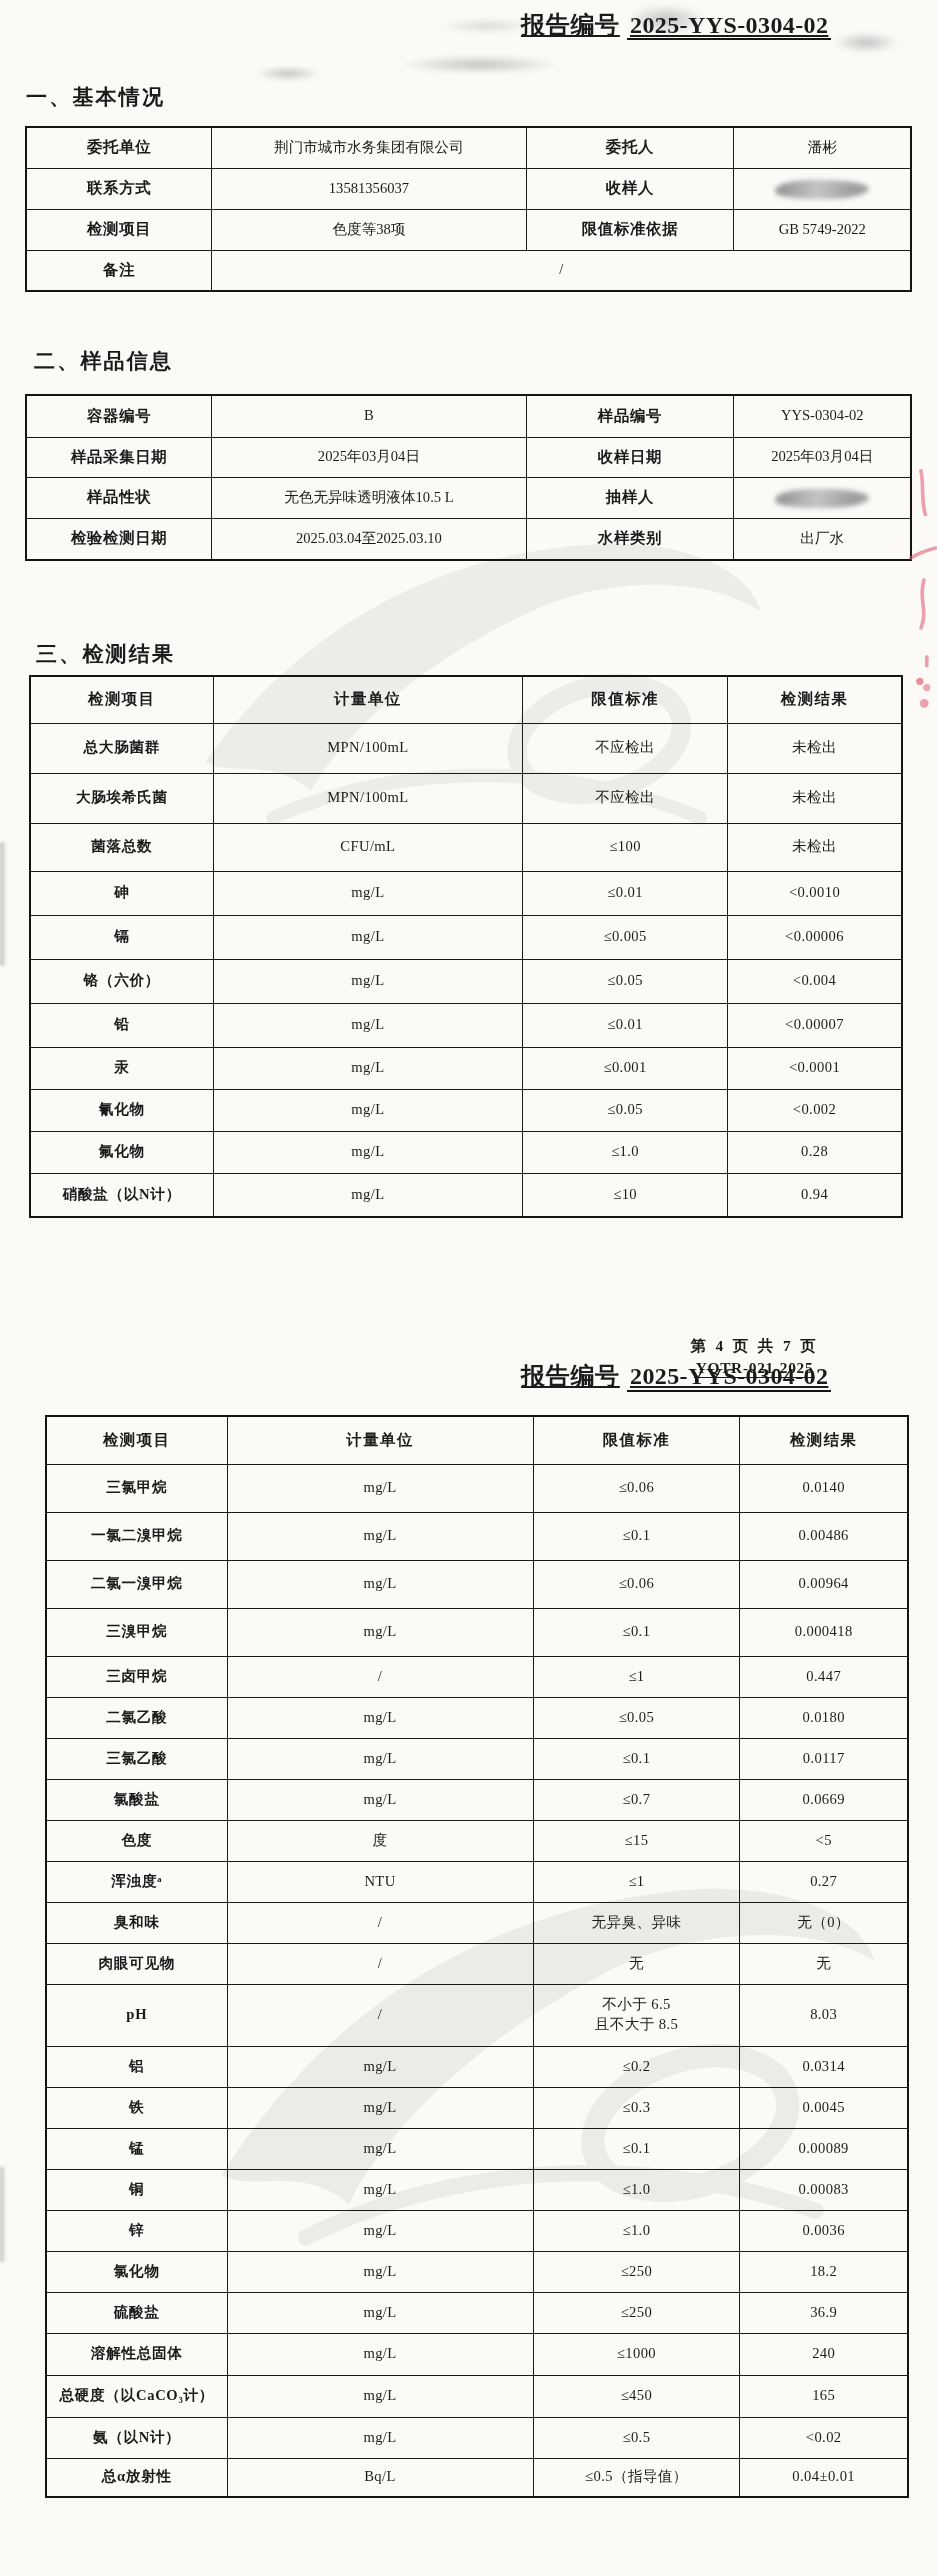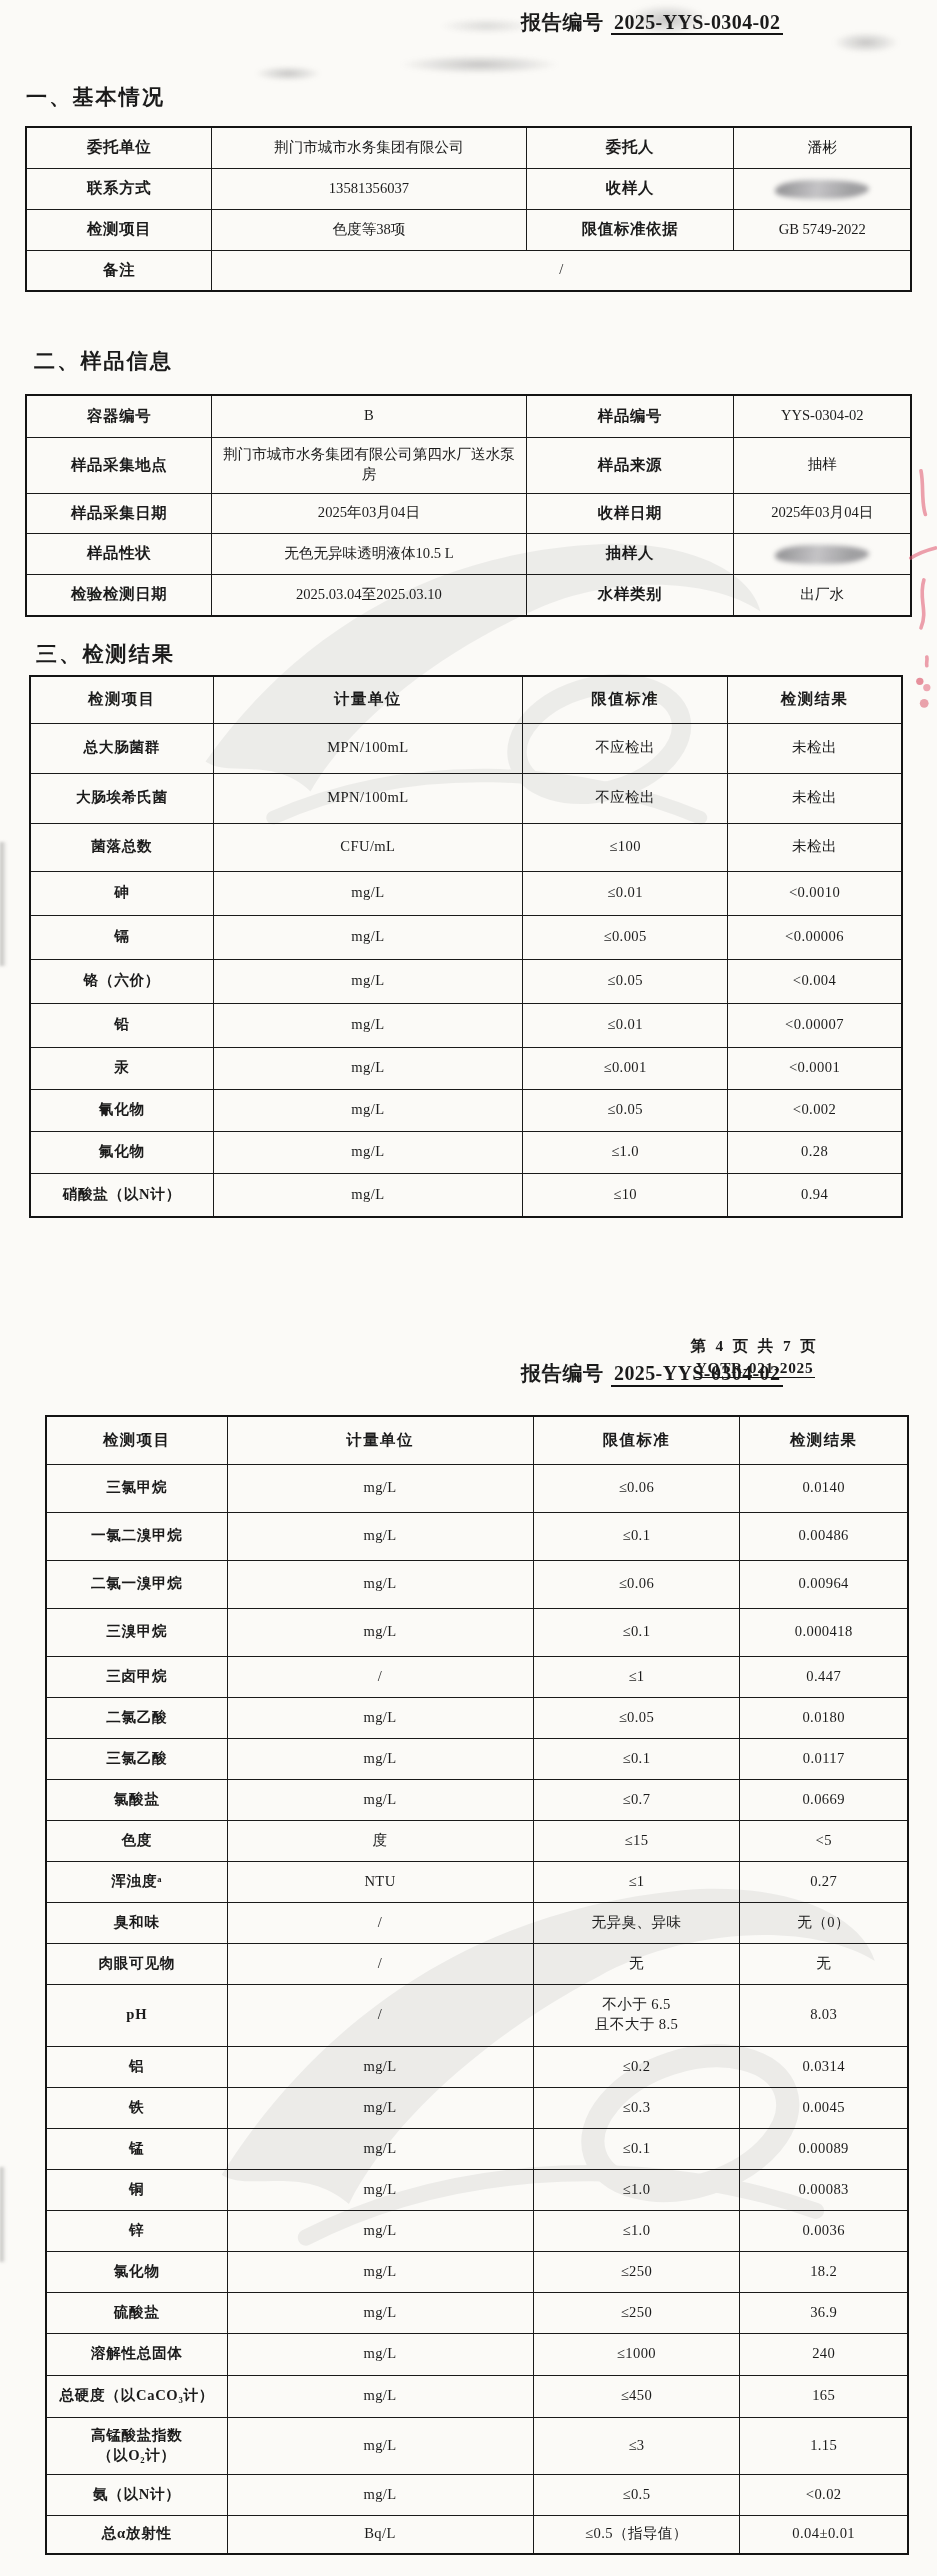--- a/index.html
+++ b/index.html
@@ -11,21 +11,21 @@
   }
   
   .blob{position:absolute;border-radius:50%;
     background:radial-gradient(closest-side,rgba(110,110,112,.38),rgba(110,110,112,0));
     filter:blur(2.2px);pointer-events:none;}
   .edge-streak{position:absolute;background:linear-gradient(90deg,rgba(60,60,60,.35),rgba(60,60,60,0));
     filter:blur(1.5px);pointer-events:none;}
   
   .wm{position:absolute;z-index:0;pointer-events:none;}
   
-  .report-line{position:absolute;z-index:2;font-size:20px;font-weight:700;letter-spacing:0.7px;white-space:nowrap;}
+  .report-line{position:absolute;z-index:2;font-size:24px;font-weight:700;letter-spacing:0.7px;white-space:nowrap;text-decoration:underline;}
   .report-line .num{border-bottom:2.2px solid #141414;padding:0 2.9px 0.7px 2.9px;margin-left:7.3px;letter-spacing:0.4px;font-family:"Liberation Serif","DejaVu Serif",serif;}
   .sec-title{position:absolute;z-index:2;font-size:21px;font-weight:700;letter-spacing:2.2px;white-space:nowrap;}
   
   table.grid{position:absolute;z-index:2;border-collapse:collapse;table-layout:fixed;
     border:2.2px solid #141414;background:transparent;}
   table.grid td{border:1.8px solid #1a1a1a;text-align:center;vertical-align:middle;
     padding:1.5px 4.4px;line-height:1.35;}
   td.lbl{font-weight:700;font-size:15.4px;letter-spacing:0.7px;}
   td.val{font-size:14.6px;font-weight:500;}
   td.hdr{font-weight:700;font-size:15.4px;letter-spacing:1.5px;}
@@ -130,26 +130,20 @@
         <col style="width:23.5%">
         <col style="width:20%">
       </colgroup>
     <tbody>
         <tr style="height: 42px;">
           <td class="lbl">容器编号</td>
           <td class="val">B</td>
           <td class="lbl">样品编号</td>
           <td class="val strong">YYS-0304-02</td>
         </tr>
-        <tr style="height: 56px;">
-          <td class="lbl">样品采集地点</td>
-          <td class="val">荆门市城市水务集团有限公司第四水厂送水泵房</td>
-          <td class="lbl">样品来源</td>
-          <td class="val strong">抽样</td>
-        </tr>
         <tr style="height: 40px;">
           <td class="lbl">样品采集日期</td>
           <td class="val">2025年03月04日</td>
           <td class="lbl">收样日期</td>
           <td class="val strong">2025年03月04日</td>
         </tr>
         <tr style="height: 41px;">
           <td class="lbl">样品性状</td>
           <td class="val">无色无异味透明液体10.5 L</td>
           <td class="lbl">抽样人</td>
@@ -396,26 +390,20 @@
           <td class="cell c1">mg/L</td>
           <td class="cell c2">≤1000</td>
           <td class="cell c3">240</td>
         </tr>
         <tr style="height: 42px;">
           <td class="cell c0">总硬度（以CaCO₃计）</td>
           <td class="cell c1">mg/L</td>
           <td class="cell c2">≤450</td>
           <td class="cell c3">165</td>
         </tr>
-        <tr style="height: 57px;">
-          <td class="cell c0">高锰酸盐指数<br>（以O₂计）</td>
-          <td class="cell c1">mg/L</td>
-          <td class="cell c2">≤3</td>
-          <td class="cell c3">1.15</td>
-        </tr>
         <tr style="height: 41px;">
           <td class="cell c0">氨（以N计）</td>
           <td class="cell c1">mg/L</td>
           <td class="cell c2">≤0.5</td>
           <td class="cell c3">&lt;0.02</td>
         </tr>
         <tr style="height: 39px;">
           <td class="cell c0">总α放射性</td>
           <td class="cell c1">Bq/L</td>
           <td class="cell c2">≤0.5（指导值）</td>

